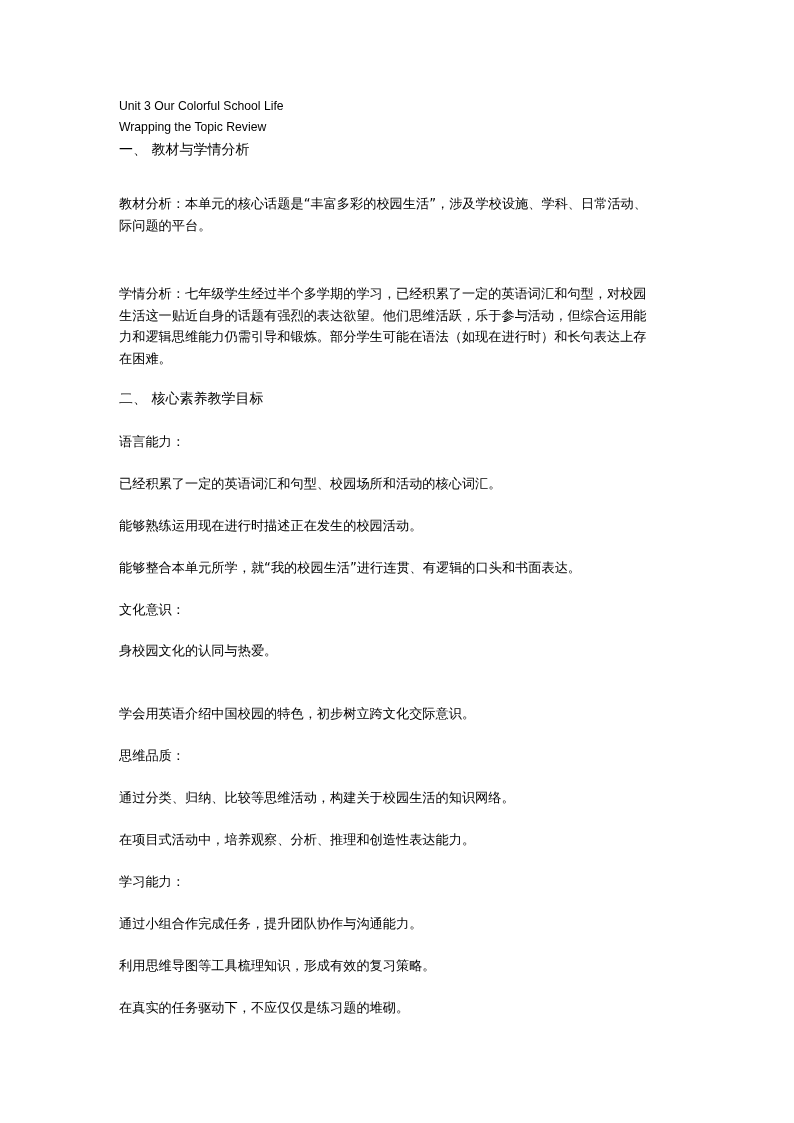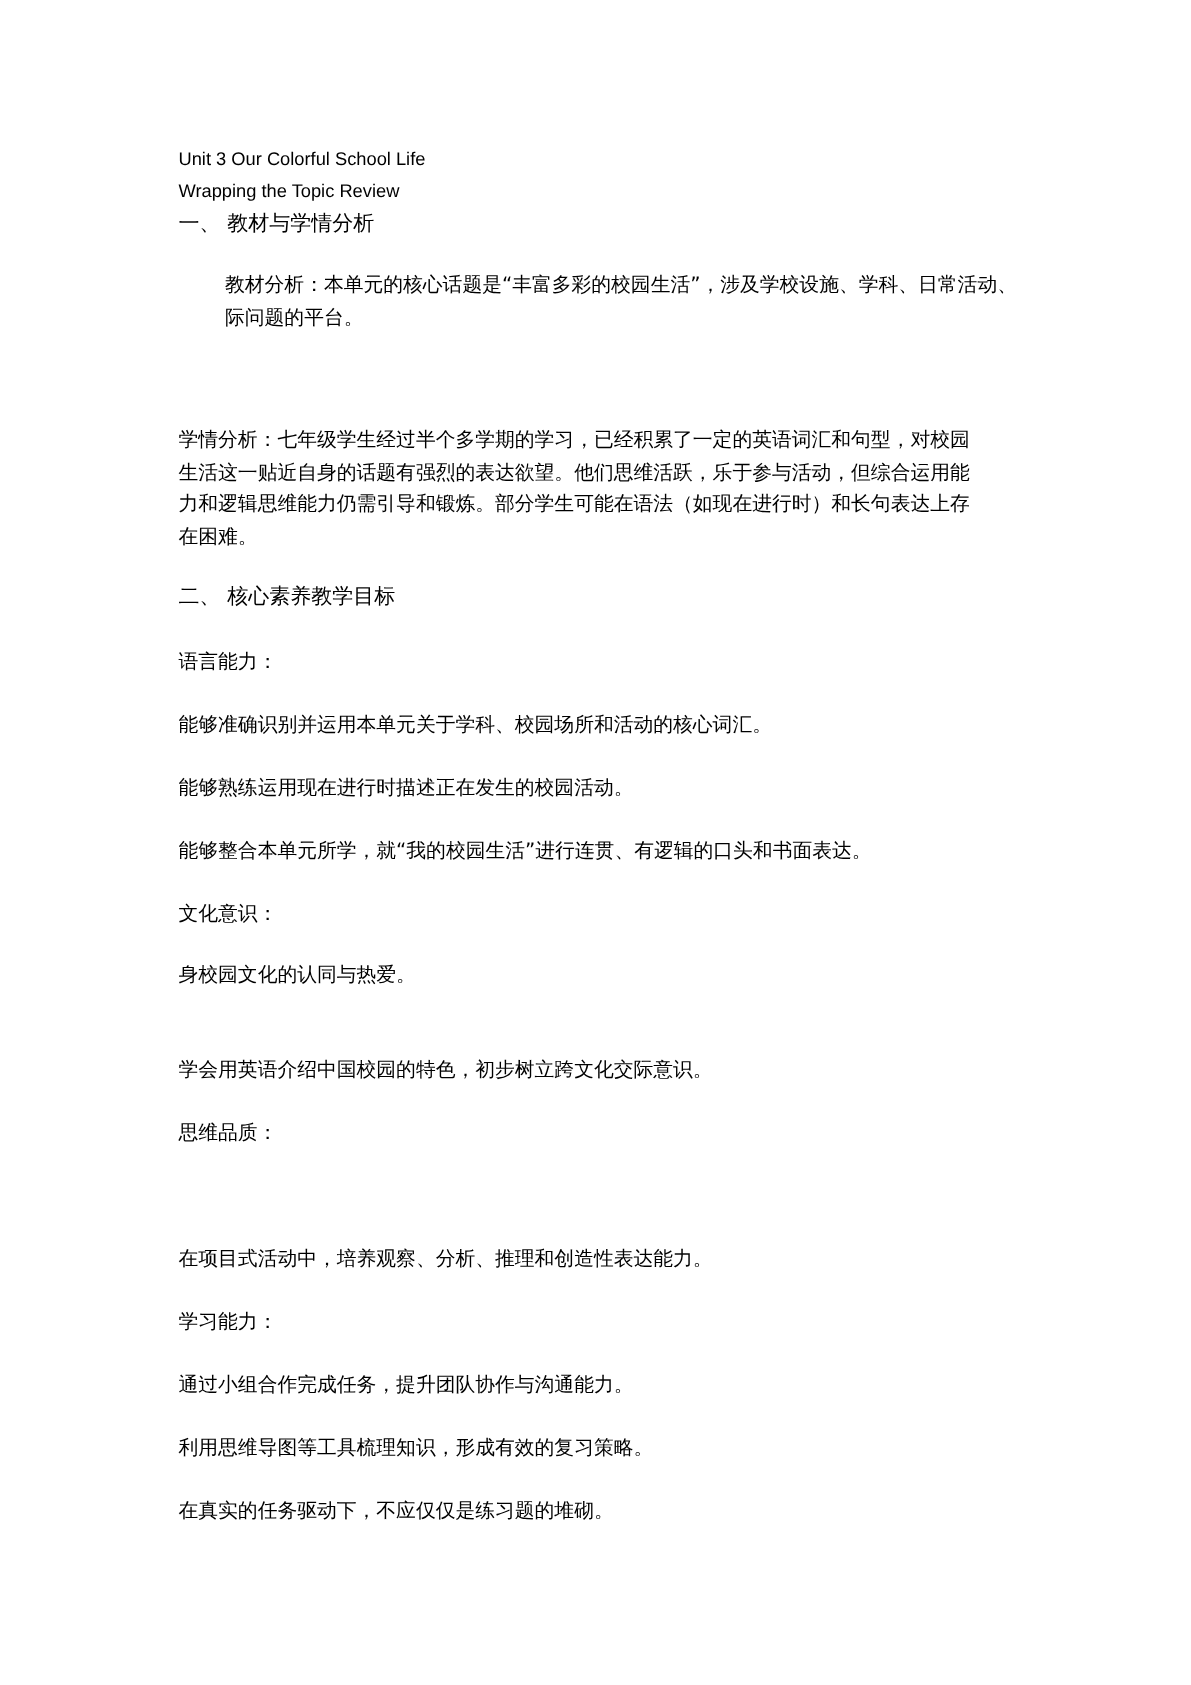--- a/index.html
+++ b/index.html
@@ -51,46 +51,47 @@
   </style>
 </head>
 <body>
 
 <div class="page">
 
   <div class="line en" style="top:96px;">Unit 3 Our Colorful  School  Life</div>
   <div class="line en" style="top:117px;">Wrapping the Topic Review</div>
   <div class="line heading" style="top:139px;">一、  教材与学情分析</div>
 
-  <div class="para" style="top:180px;margin-left:31px;">
+  <div class="para" style="top:193px;">
     <span class="l">教材分析：本单元的核心话题是“丰富多彩的校园生活”，涉及学校设施、学科、日常活动、</span>
     <span class="l">际问题的平台。</span>
   </div>
 
   <div class="para" style="top:283px;">
     <span class="l">学情分析：七年级学生经过半个多学期的学习，已经积累了一定的英语词汇和句型，对校园</span>
     <span class="l">生活这一贴近自身的话题有强烈的表达欲望。他们思维活跃，乐于参与活动，但综合运用能</span>
     <span class="l">力和逻辑思维能力仍需引导和锻炼。部分学生可能在语法（如现在进行时）和长句表达上存</span>
     <span class="l">在困难。</span>
   </div>
 
   <div class="line heading" style="top:388px;">二、  核心素养教学目标</div>
 
   <div class="line" style="top:431px;">语言能力：</div>
-  <div class="line" style="top:473px;">能够准确识别并运用本单元关于学科、校园场所和活动的核心词汇。</div>
+  <div class="line" style="top:473px;">已经积累了一定的英语词汇和句型、校园场所和活动的核心词汇。</div>
   <div class="line" style="top:515px;">能够熟练运用现在进行时描述正在发生的校园活动。</div>
   <div class="line" style="top:557px;">能够整合本单元所学，就“我的校园生活”进行连贯、有逻辑的口头和书面表达。</div>
 
   <div class="line" style="top:599px;">文化意识：</div>
   <div class="para" style="top:640px;">
     <span class="l">身校园文化的认同与热爱。</span>
   </div>
   <div class="line" style="top:703px;">学会用英语介绍中国校园的特色，初步树立跨文化交际意识。</div>
 
   <div class="line" style="top:745px;">思维品质：</div>
+  <div class="line" style="top:787px;">通过分类、归纳、比较等思维活动，构建关于校园生活的知识网络。</div>
   <div class="line" style="top:829px;">在项目式活动中，培养观察、分析、推理和创造性表达能力。</div>
 
   <div class="line" style="top:871px;">学习能力：</div>
   <div class="line" style="top:913px;">通过小组合作完成任务，提升团队协作与沟通能力。</div>
   <div class="line" style="top:955px;">利用思维导图等工具梳理知识，形成有效的复习策略。</div>
   <div class="line" style="top:997px;">在真实的任务驱动下，不应仅仅是练习题的堆砌。</div>
 
 </div>
 
 </body></html>

